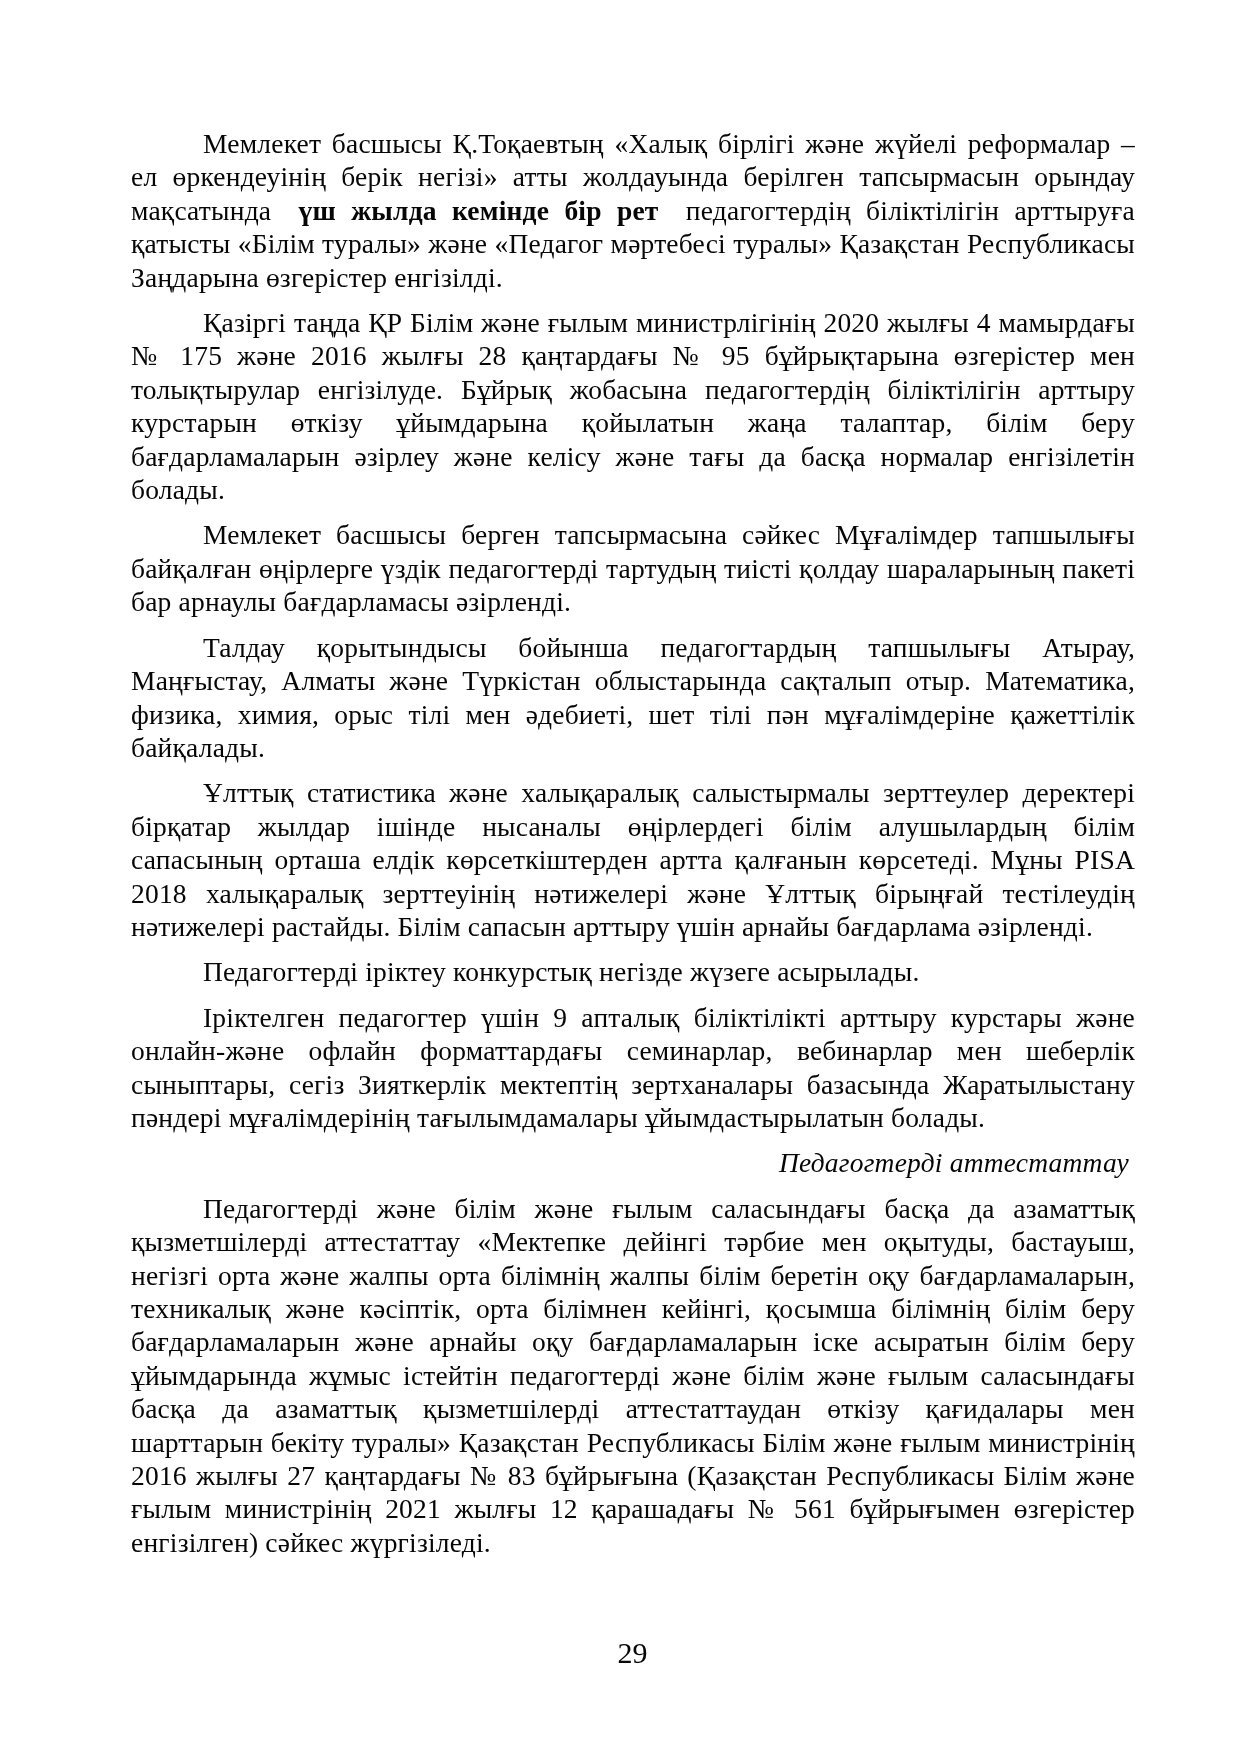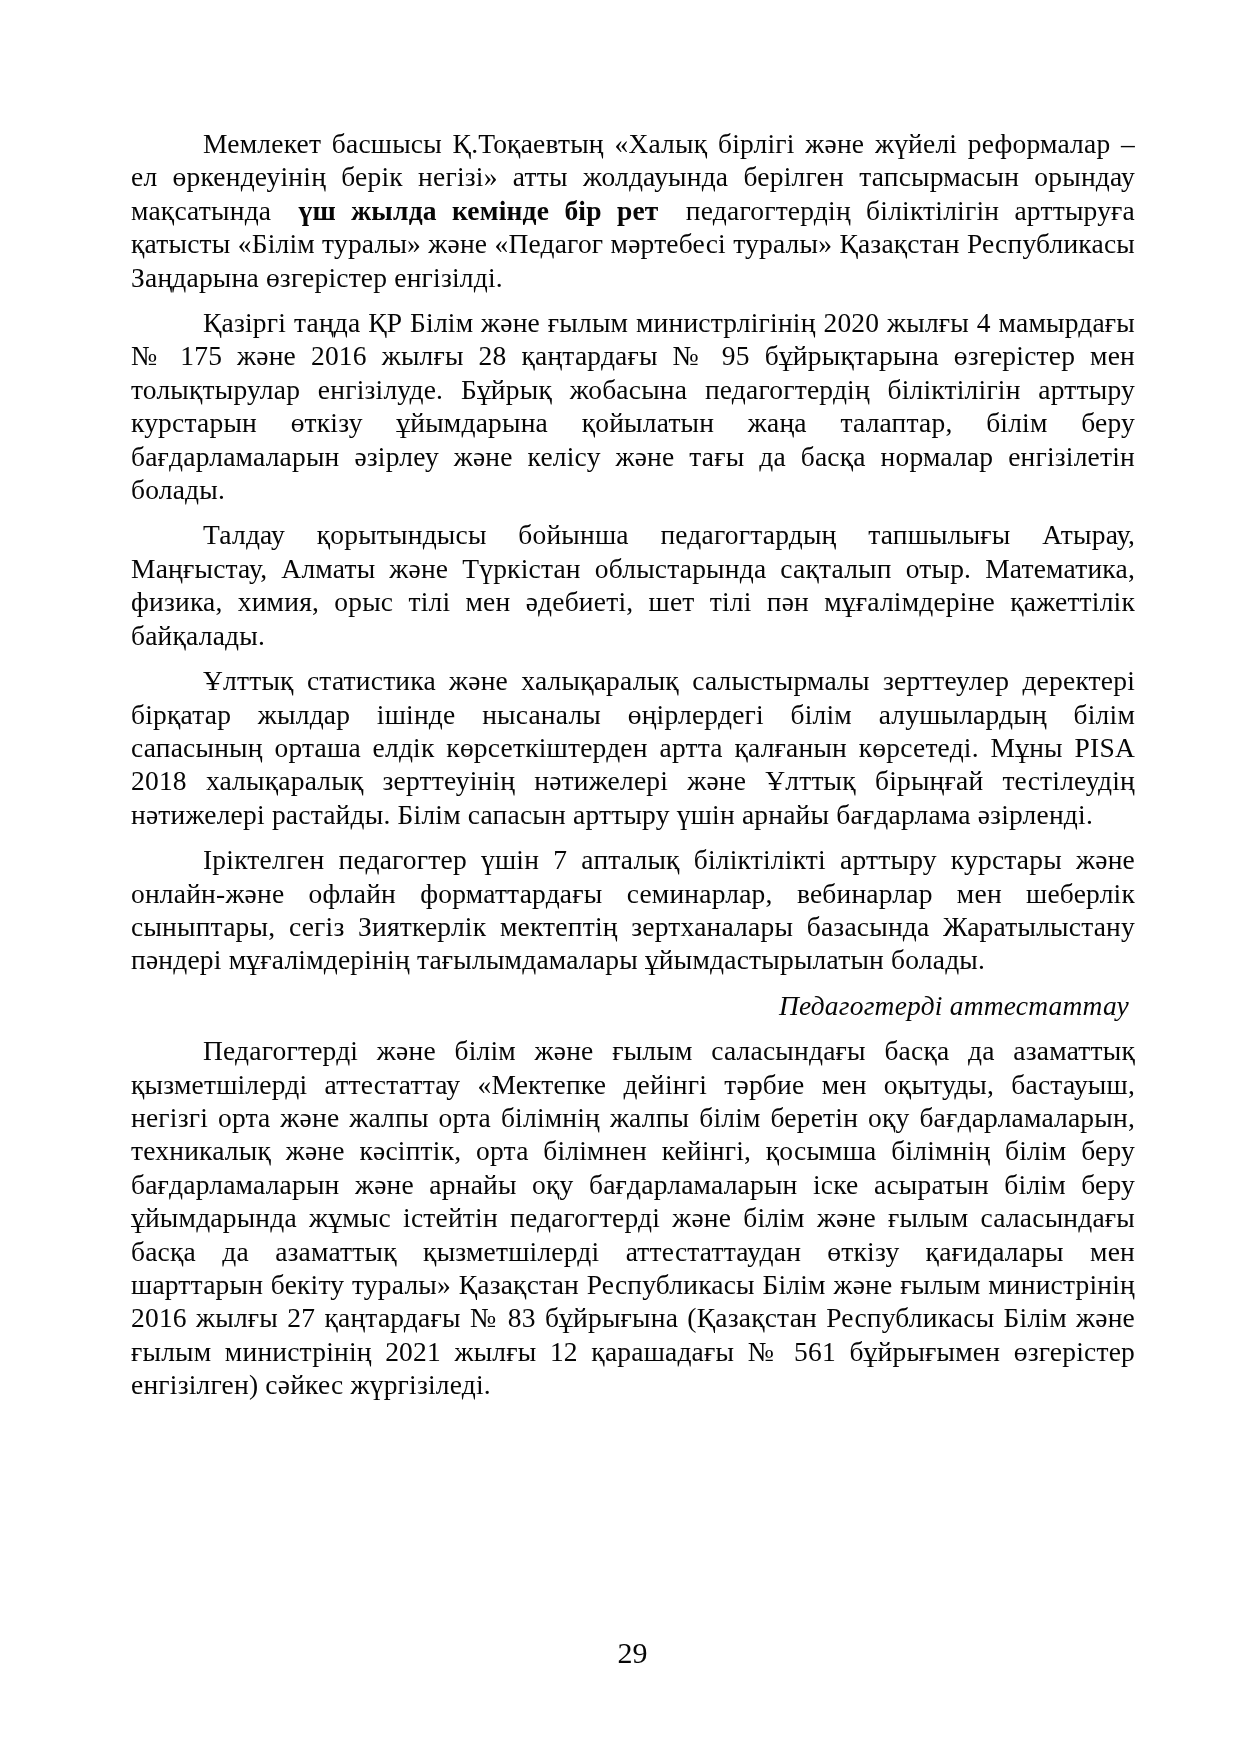--- a/index.html
+++ b/index.html
@@ -44,20 +44,22 @@
     color: #060606;
   }
 </style>
 </head>
 <body>
 
 <div class="page">
   <div class="content" id="document-body">
       <p class="para"><span>Мемлекет басшысы Қ.Тоқаевтың «Халық бірлігі және жүйелі реформалар – ел өркендеуінің берік негізі» атты жолдауында берілген тапсырмасын орындау мақсатында </span><span class="bold">үш жылда кемінде бір рет</span><span> педагогтердің біліктілігін арттыруға қатысты «Білім туралы» және «Педагог мәртебесі туралы» Қазақстан Республикасы Заңдарына өзгерістер енгізілді.</span></p>
       <p class="para"><span>Қазіргі таңда ҚР Білім және ғылым министрлігінің 2020 жылғы 4 мамырдағы № 175 және 2016 жылғы 28 қаңтардағы № 95 бұйрықтарына өзгерістер мен толықтырулар енгізілуде. Бұйрық жобасына педагогтердің біліктілігін арттыру курстарын өткізу ұйымдарына қойылатын жаңа талаптар, білім беру бағдарламаларын әзірлеу және келісу және тағы да басқа нормалар енгізілетін болады.</span></p>
+      <p class="para"><span>Мемлекет басшысы берген тапсырмасына сәйкес Мұғалімдер тапшылығы байқалған өңірлерге үздік педагогтерді тартудың тиісті қолдау шараларының пакеті бар арнаулы бағдарламасы әзірленді.</span></p>
       <p class="para"><span>Талдау қорытындысы бойынша педагогтардың тапшылығы Атырау, Маңғыстау, Алматы және Түркістан облыстарында сақталып отыр. Математика, физика, химия, орыс тілі мен әдебиеті, шет тілі пән мұғалімдеріне қажеттілік байқалады.</span></p>
       <p class="para"><span>Ұлттық статистика және халықаралық салыстырмалы зерттеулер деректері бірқатар жылдар ішінде нысаналы өңірлердегі білім алушылардың білім сапасының орташа елдік көрсеткіштерден артта қалғанын көрсетеді. Мұны PISA 2018 халықаралық зерттеуінің нәтижелері және Ұлттық бірыңғай тестілеудің нәтижелері растайды. Білім сапасын арттыру үшін арнайы бағдарлама әзірленді.</span></p>
-      <p class="para"><span>Іріктелген педагогтер үшін 7 апталық біліктілікті арттыру курстары және онлайн-және офлайн форматтардағы семинарлар, вебинарлар мен шеберлік сыныптары, сегіз Зияткерлік мектептің зертханалары базасында Жаратылыстану пәндері мұғалімдерінің тағылымдамалары ұйымдастырылатын болады.</span></p>
+      <p class="para"><span>Педагогтерді іріктеу конкурстық негізде жүзеге асырылады.</span></p>
+      <p class="para"><span>Іріктелген педагогтер үшін 9 апталық біліктілікті арттыру курстары және онлайн-және офлайн форматтардағы семинарлар, вебинарлар мен шеберлік сыныптары, сегіз Зияткерлік мектептің зертханалары базасында Жаратылыстану пәндері мұғалімдерінің тағылымдамалары ұйымдастырылатын болады.</span></p>
       <p class="para heading-italic"><span class="italic">Педагогтерді аттестаттау</span></p>
       <p class="para"><span>Педагогтерді және білім және ғылым саласындағы басқа да азаматтық қызметшілерді аттестаттау «Мектепке дейінгі тәрбие мен оқытуды, бастауыш, негізгі орта және жалпы орта білімнің жалпы білім беретін оқу бағдарламаларын, техникалық және кәсіптік, орта білімнен кейінгі, қосымша білімнің білім беру бағдарламаларын және арнайы оқу бағдарламаларын іске асыратын білім беру ұйымдарында жұмыс істейтін педагогтерді және білім және ғылым саласындағы басқа да азаматтық қызметшілерді аттестаттаудан өткізу қағидалары мен шарттарын бекіту туралы» Қазақстан Республикасы Білім және ғылым министрінің 2016 жылғы 27 қаңтардағы № 83 бұйрығына (Қазақстан Республикасы Білім және ғылым министрінің 2021 жылғы 12 қарашадағы № 561 бұйрығымен өзгерістер енгізілген) сәйкес жүргізіледі.</span></p>
     </div>
   <div class="page-number">29</div>
 </div>
 
 </body></html>

